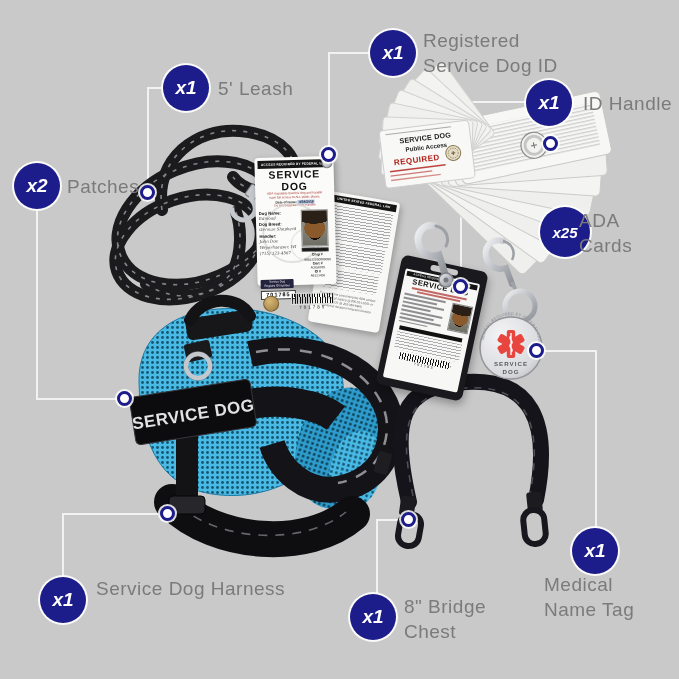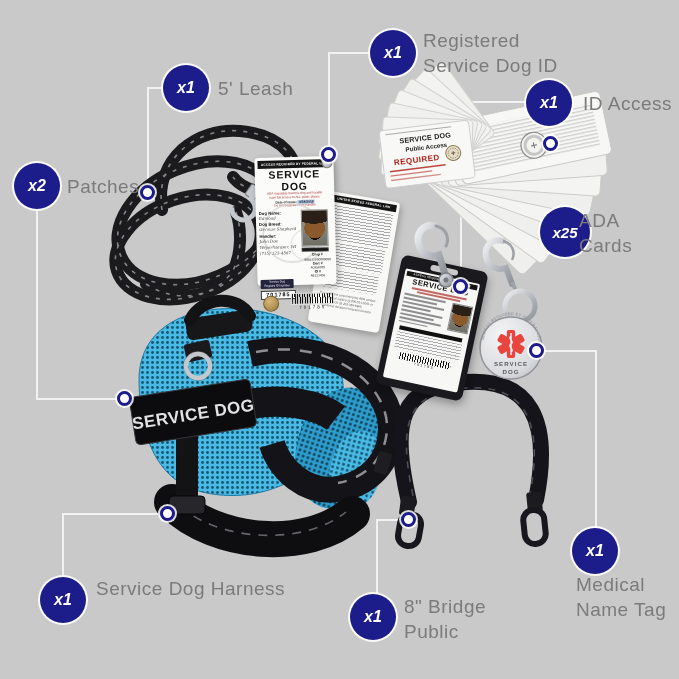--- a/index.html
+++ b/index.html
@@ -4,21 +4,21 @@
 <style>
   html,body{margin:0;padding:0;background:#c9c9c9;}
   #stage{position:relative;width:679px;height:679px;background:#c9c9c9;overflow:hidden;
          font-family:"Liberation Sans",sans-serif;}
   
   .cline{position:absolute;background:#f2f2f2;z-index:4;}
   .cdot{position:absolute;width:9px;height:9px;border-radius:50%;background:#fff;
         border:3px solid #1c1c8a;box-shadow:0 0 0 2px rgba(255,255,255,.85);z-index:25;}
   .badge{position:absolute;width:46px;height:46px;border-radius:50%;background:#1c1c8a;
          color:#fff;display:flex;align-items:center;justify-content:center;
-         font-weight:700;font-style:italic;font-size:16px;z-index:30;
+         font-weight:700;font-style:italic;font-size:19px;z-index:30;
          box-shadow:0 0 0 2px rgba(255,255,255,.9);}
   .badge.big{width:50px;height:50px;font-size:15px;}
   .lbl{position:absolute;color:#7b7b7b;font-size:19px;line-height:25px;
        letter-spacing:.5px;z-index:30;white-space:nowrap;}
   
   #art{position:absolute;left:0;top:0;z-index:5;}
   
   .carrier{position:absolute;left:388px;top:262px;width:88px;height:132px;
            background:#1a1a1e;border-radius:7px;transform:rotate(12deg);
            box-shadow:2px 4px 8px rgba(0,0,0,.3);z-index:8;box-sizing:border-box;
@@ -423,49 +423,49 @@
     <span>x1</span>
     </div>
   <div class="lbl" style="left:423px;top:28px">
     <div>Registered</div>
     <div>Service Dog ID</div>
   </div>
 
   <div class="badge" style="left:526px;top:80px">
     <span>x1</span>
     </div>
-  <div class="lbl" style="left:583px;top:91px">ID Access</div>
+  <div class="lbl" style="left:583px;top:91px">ID Handle</div>
 
   <div class="badge" style="left:14px;top:163px">
     <span>x2</span>
     </div>
   <div class="lbl" style="left:67px;top:174px">Patches</div>
 
   <div class="badge big" style="left:540px;top:207px">
     <span>x25</span>
     </div>
   <div class="lbl" style="left:579px;top:208px">
     <div>ADA</div>
     <div>Cards</div>
   </div>
 
   <div class="badge" style="left:572px;top:528px">
     <span>x1</span>
     </div>
-  <div class="lbl" style="left:576px;top:572px">
+  <div class="lbl" style="left:544px;top:572px">
     <div>Medical</div>
     <div>Name Tag</div>
   </div>
 
   <div class="badge" style="left:350px;top:594px">
     <span>x1</span>
     </div>
   <div class="lbl" style="left:404px;top:594px">
     <div>8" Bridge</div>
-    <div>Public</div>
+    <div>Chest</div>
   </div>
 
   <div class="badge" style="left:40px;top:577px">
     <span>x1</span>
     </div>
   <div class="lbl" style="left:96px;top:576px">
     <div>Service Dog Harness</div>
   </div>
 
 </div>

